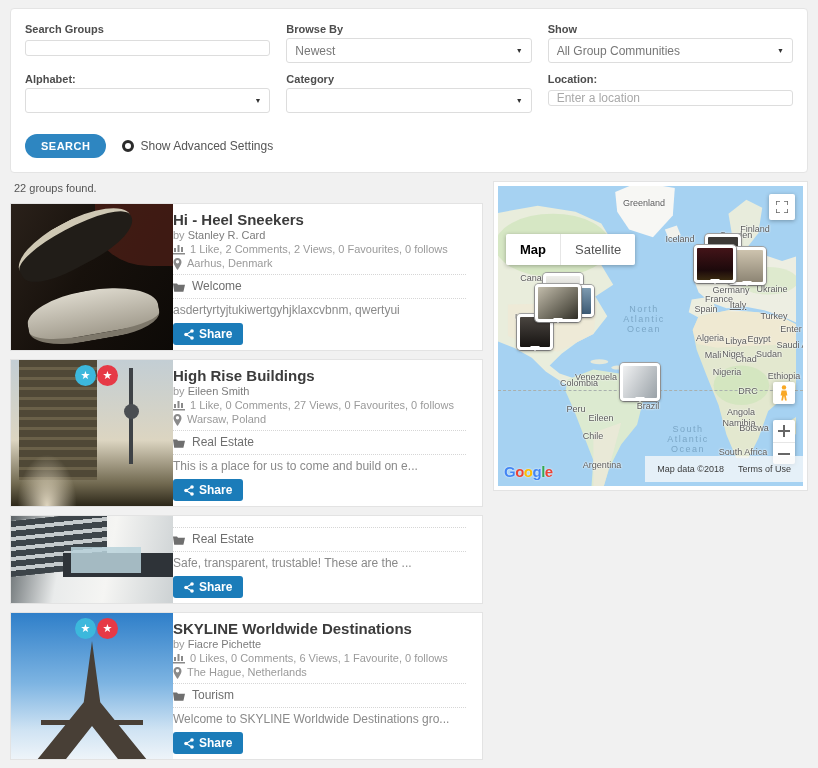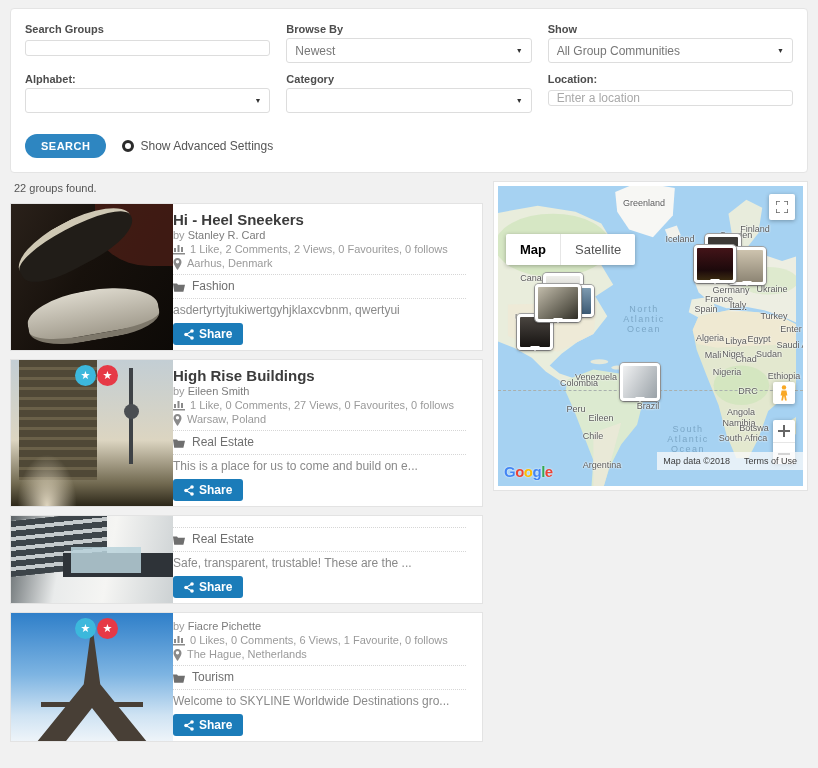--- a/index.html
+++ b/index.html
@@ -106,22 +106,22 @@
     box-shadow:0 1px 4px rgba(0,0,0,.3); display:flex; align-items:center; justify-content:center; cursor:pointer; z-index:10; }
   .zoomctl { position:absolute; right:8px; top:234px; width:22px; background:#fff; border-radius:2px;
     box-shadow:0 1px 4px rgba(0,0,0,.3); z-index:10; }
   .zbtn { width:22px; height:22px; position:relative; cursor:pointer; }
   .zbtn::before { content:""; position:absolute; left:5px; top:10px; width:12px; height:2px; background:#666; }
   .zbtn.zin::after { content:""; position:absolute; left:10px; top:5px; width:2px; height:12px; background:#666; }
   .zbtn + .zbtn { border-top:1px solid #e6e6e6; }
   .glogo { position:absolute; left:6px; bottom:6px; font-size:15px; font-weight:bold; letter-spacing:-.5px; z-index:10;
     text-shadow:0 0 2px #fff; }
   .glogo span { display:inline-block; }
-  .attrib { position:absolute; right:0; bottom:16px; height:18px; background:rgba(250,250,250,.75);
-    display:flex; align-items:center; gap:14px; padding:0 6px; font-size:9px; color:#3c3c3c; z-index:10; }
+  .attrib { position:absolute; right:0; bottom:4px; height:26px; background:rgba(250,250,250,.75);
+    display:flex; align-items:center; gap:14px; padding:0 12px; font-size:9px; color:#3c3c3c; z-index:10; }
   .attrib .terms { cursor:pointer; }
 </style>
 </head>
 <body>
 
 <div class="search-panel">
   <div class="sp-grid">
     <div class="field">
       <label>Search Groups</label>
       <input class="tin" type="text" value="" style="">
@@ -194,21 +194,21 @@
           <svg width="9" height="12" viewBox="0 0 9 12">
               <path d="M4.5 0C2 0 .5 1.8.5 4c0 2.8 4 8 4 8s4-5.2 4-8c0-2.2-1.5-4-4-4zm0 5.4A1.6 1.6 0 1 1 4.5 2a1.6 1.6 0 0 1 0 3.4z" fill="#8a8a8a"></path>
             </svg>
           <span>Aarhus, Denmark</span>
         </div>
         <div class="dotsep"></div>
         <div class="cat">
           <svg width="13" height="10" viewBox="0 0 13 10">
               <path d="M0 1.5h4l1 1.3h7l-1.6 7H1.2z" fill="#6f6f6f"></path>
             </svg>
-          <span>Fashion</span>
+          <span>Welcome</span>
         </div>
         <div class="dotsep"></div>
         <div class="gdesc">asdertyrtyjtukiwertgyhjklaxcvbnm, qwertyui</div>
         <button class="share-btn">
           <svg width="10" height="11" viewBox="0 0 10 11">
               <circle cx="8" cy="2" r="1.8" fill="#fff"></circle>
               <circle cx="2" cy="5.5" r="1.8" fill="#fff"></circle>
               <circle cx="8" cy="9" r="1.8" fill="#fff"></circle>
               <path d="M2 5.5L8 2M2 5.5L8 9" stroke="#fff" stroke-width="1.2"></path>
             </svg>
@@ -294,20 +294,21 @@
     </div>
 
     <div class="gcard">
       <div class="thumb th-eiffel">
         <div class="tower"></div>
           <div class="beam"></div>
         <span class="badge b-blue" style="left:64px"></span>
         <span class="badge b-red" style="left:86px"></span>
       </div>
       <div class="gbody">
+        <div class="gtitle">SKYLINE Worldwide Destinations</div>
         <div class="byline"><span>by</span> <b>Fiacre Pichette</b></div>
         <div class="meta">
           <svg width="12" height="11">
               <rect x="0" y="9" width="12" height="1.5" fill="#8a8a8a"></rect>
               <rect x="1" y="4" width="2" height="4" fill="#8a8a8a"></rect>
               <rect x="4.5" y="1" width="2" height="7" fill="#8a8a8a"></rect>
               <rect x="8" y="3" width="2" height="5" fill="#8a8a8a"></rect>
             </svg>
           <span>0 Likes, 0 Comments, 6 Views, 1 Favourite, 0 follows</span>
         </div>
@@ -385,21 +386,21 @@
             <span class="map-label" style="left: 215px; top: 169px;">Mali</span>
             <span class="map-label" style="left: 235px; top: 168px;">Niger</span>
             <span class="map-label" style="left: 248px; top: 173px;">Chad</span>
             <span class="map-label" style="left: 271px; top: 168px;">Sudan</span>
             <span class="map-label" style="left: 229px; top: 186px;">Nigeria</span>
             <span class="map-label" style="left: 286px; top: 190px;">Ethiopia</span>
             <span class="map-label" style="left: 250px; top: 205px;">DRC</span>
             <span class="map-label" style="left: 243px; top: 226px;">Angola</span>
             <span class="map-label" style="left: 241px; top: 237px;">Namibia</span>
             <span class="map-label" style="left: 256px; top: 242px;">Botswa</span>
-            <span class="map-label" style="left: 245px; top: 252px;">South Africa</span>
+            <span class="map-label" style="left: 245px; top: 266px;">South Africa</span>
             <span class="map-label" style="left: 98px; top: 191px;">Venezuela</span>
             <span class="map-label" style="left: 81px; top: 197px;">Colombia</span>
             <span class="map-label" style="left: 78px; top: 223px;">Peru</span>
             <span class="map-label" style="left: 118px; top: 220px; margin-left: 32px;">Brazil</span>
             <span class="map-label" style="left: 103px; top: 232px;">Eileen</span>
             <span class="map-label" style="left: 95px; top: 250px;">Chile</span>
             <span class="map-label" style="left: 104px; top: 279px;">Argentina</span>
             <div class="ocean-label" style="left: 146px; top: 118px;">
               <div>North</div>
               <div>Atlantic</div>

